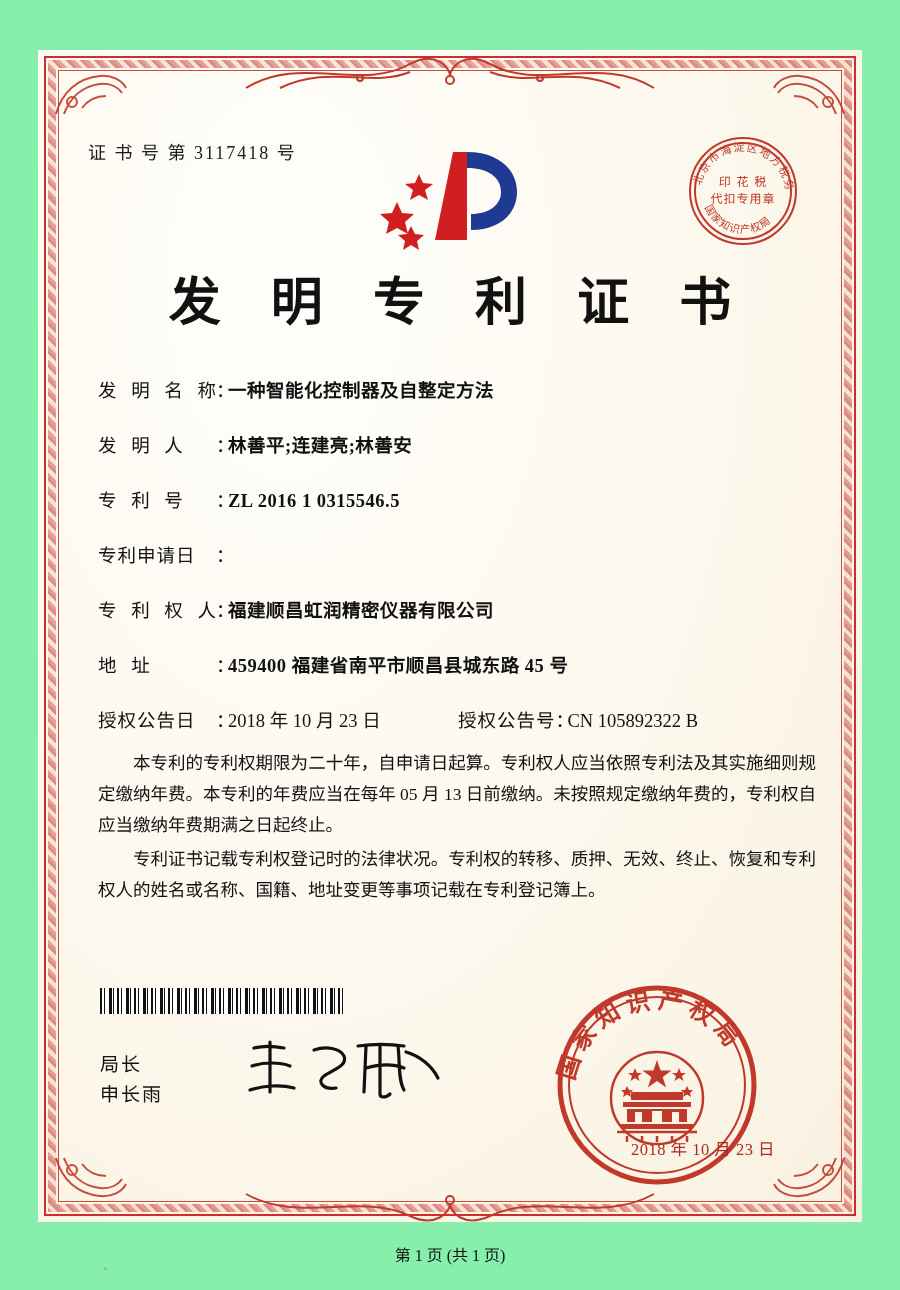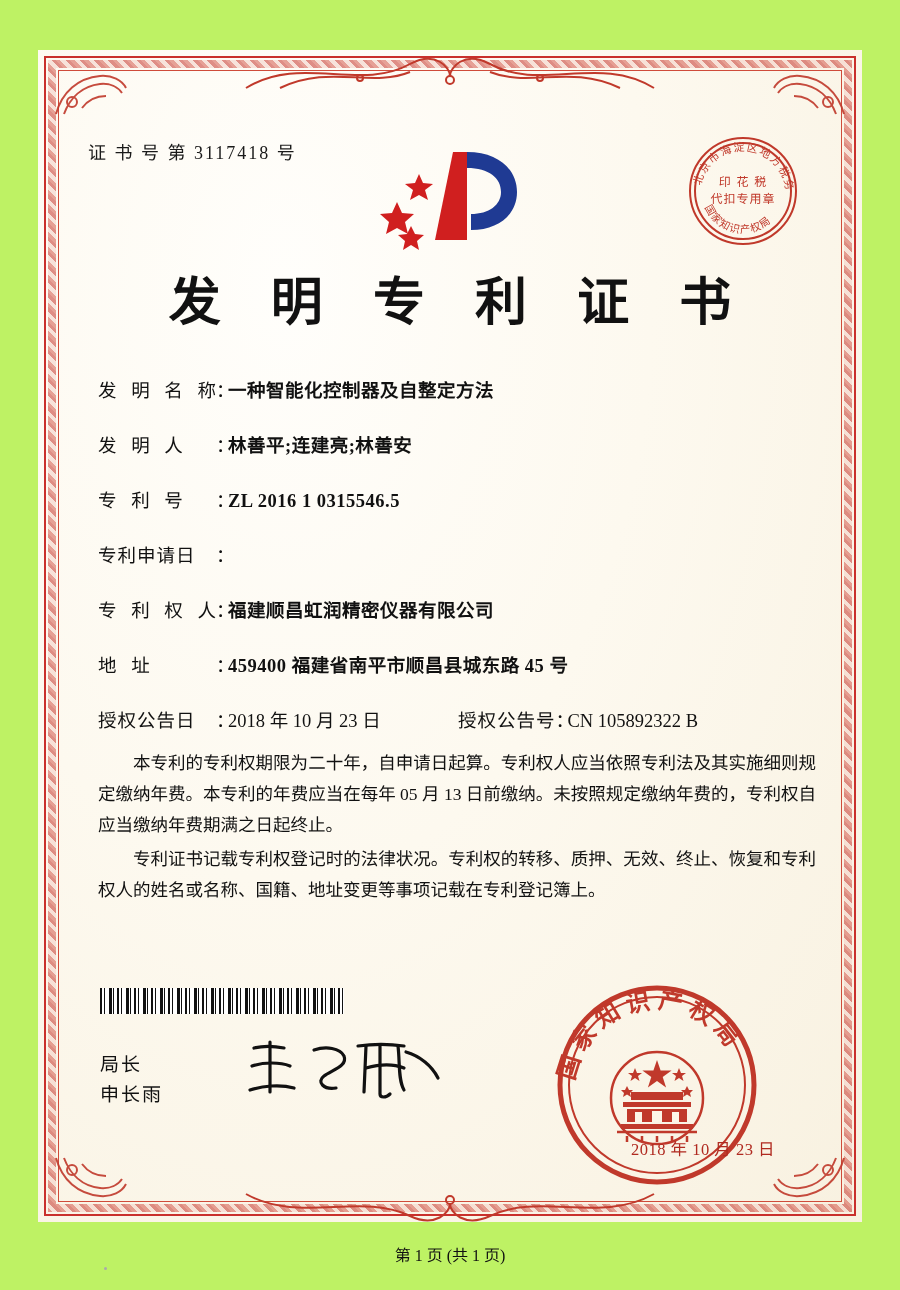--- a/index.html
+++ b/index.html
@@ -12,21 +12,21 @@
     height: 1290px;
     font-family: "Liberation Serif", "DejaVu Serif", serif;
     position: relative;
     overflow: hidden;
   }
 
   
   .page {
     position: absolute;
     inset: 0;
-    background: #bef264;
+    background: #86efac;
   }
   .paper-tint {
     position: absolute;
     left: 38px; top: 50px; right: 38px; bottom: 68px;
     background:
       radial-gradient(ellipse at 30% 20%, #fffefb 0%, #fdf9ef 45%, #f8f1e0 100%);
   }
 
   
   .frame-outer {

